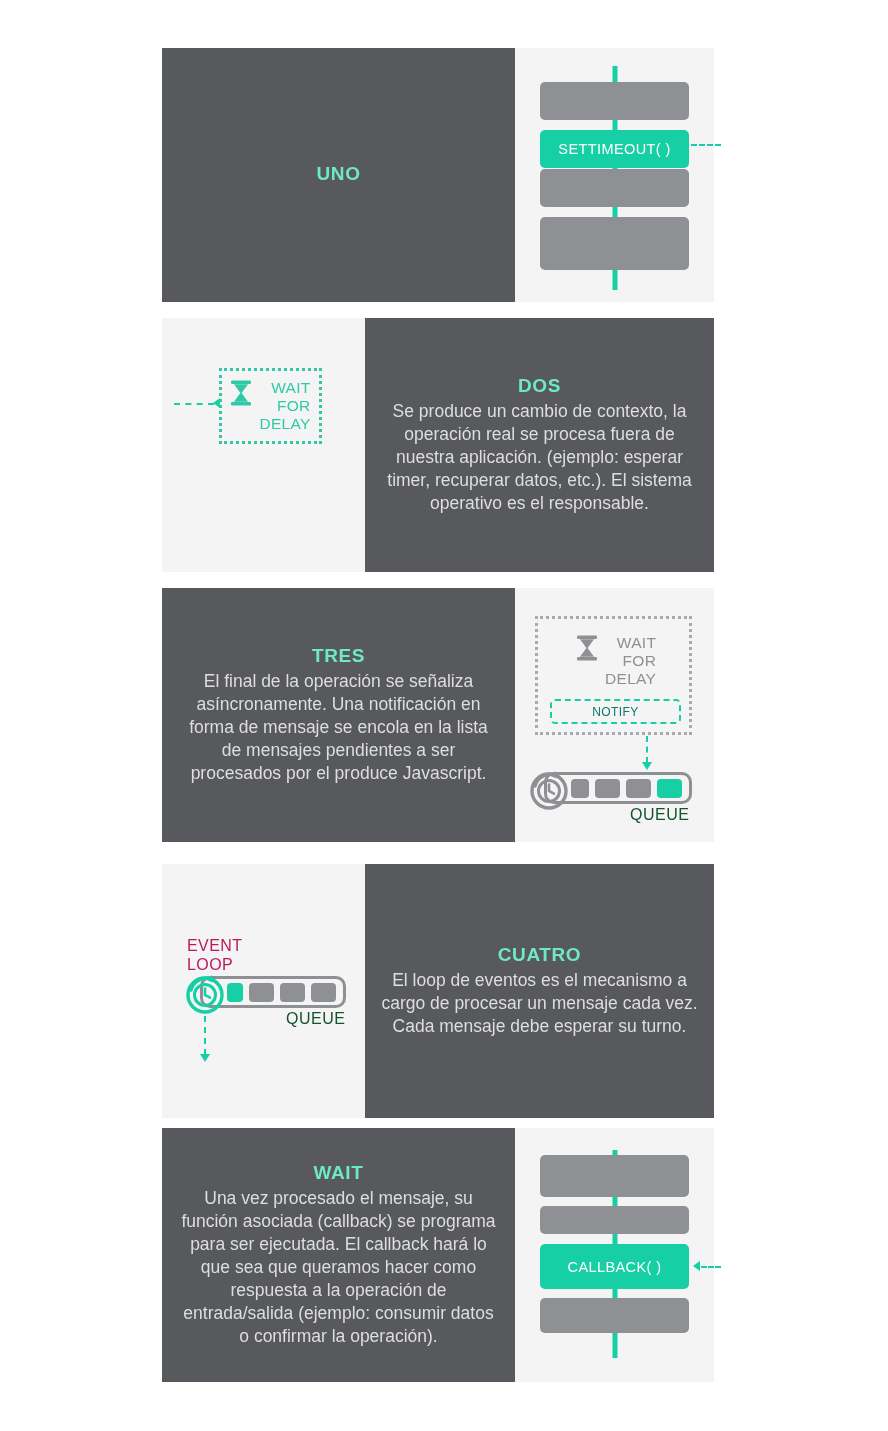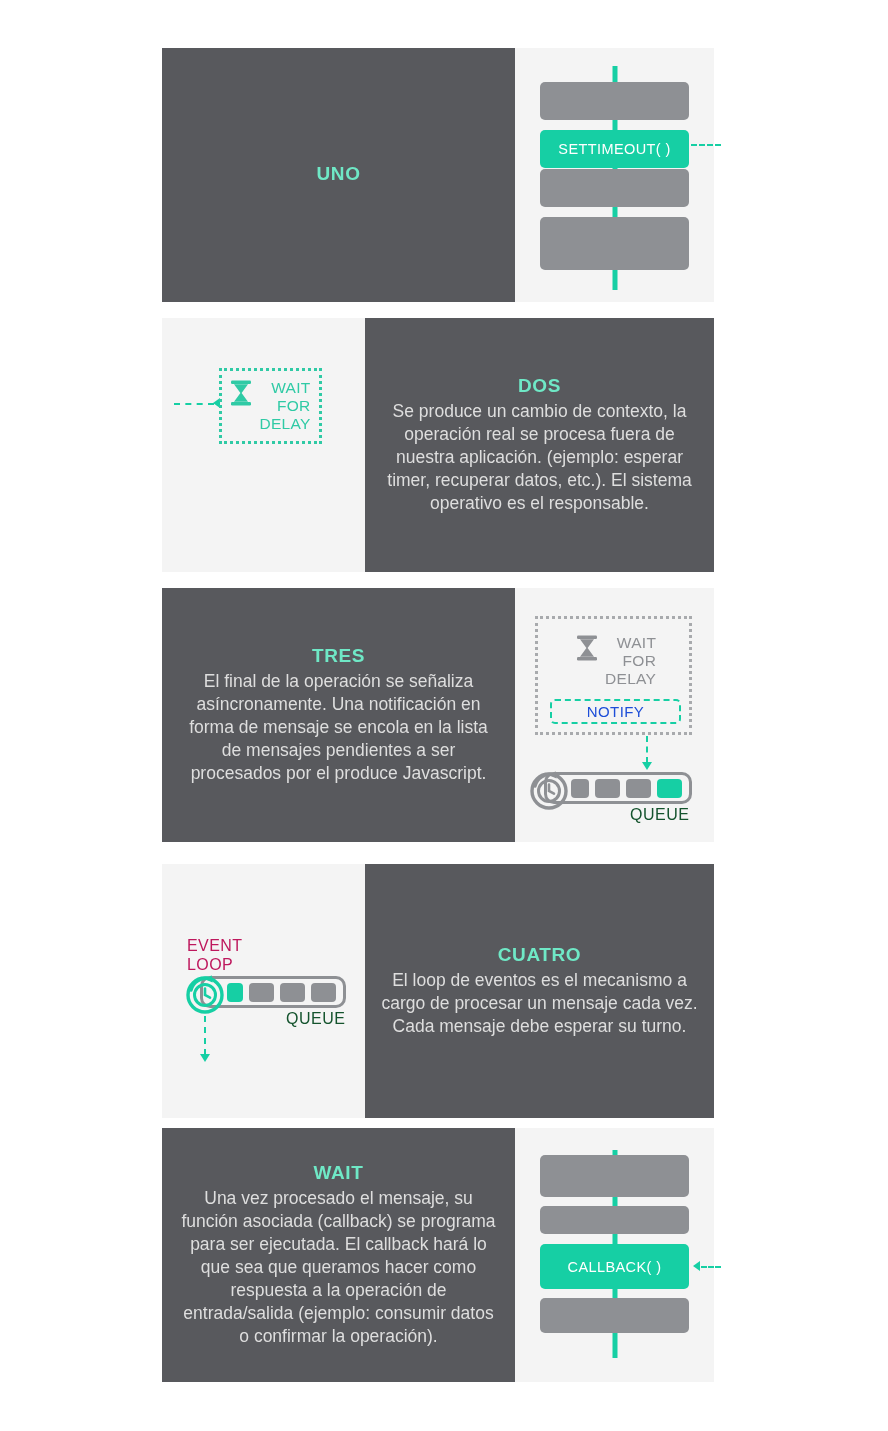--- a/index.html
+++ b/index.html
@@ -138,22 +138,22 @@
   .wait-label.gray{color:#8e9094;}
 
   .notify-box{
     position:absolute;
     box-sizing:border-box;
     border:2.5px dashed #16cfa4;
     border-radius:5px;
     display:flex;
     align-items:center;
     justify-content:center;
-    color:#1d4ed8;
-    font-size:15px;
+    color:#0f766e;
+    font-size:12px;
     letter-spacing:.4px;
   }
 
   
   .queue-wrap{position:absolute;}
   .queue-bar{
     position:absolute;
     box-sizing:border-box;
     border:3px solid #8e9094;
     border-radius:10px;

